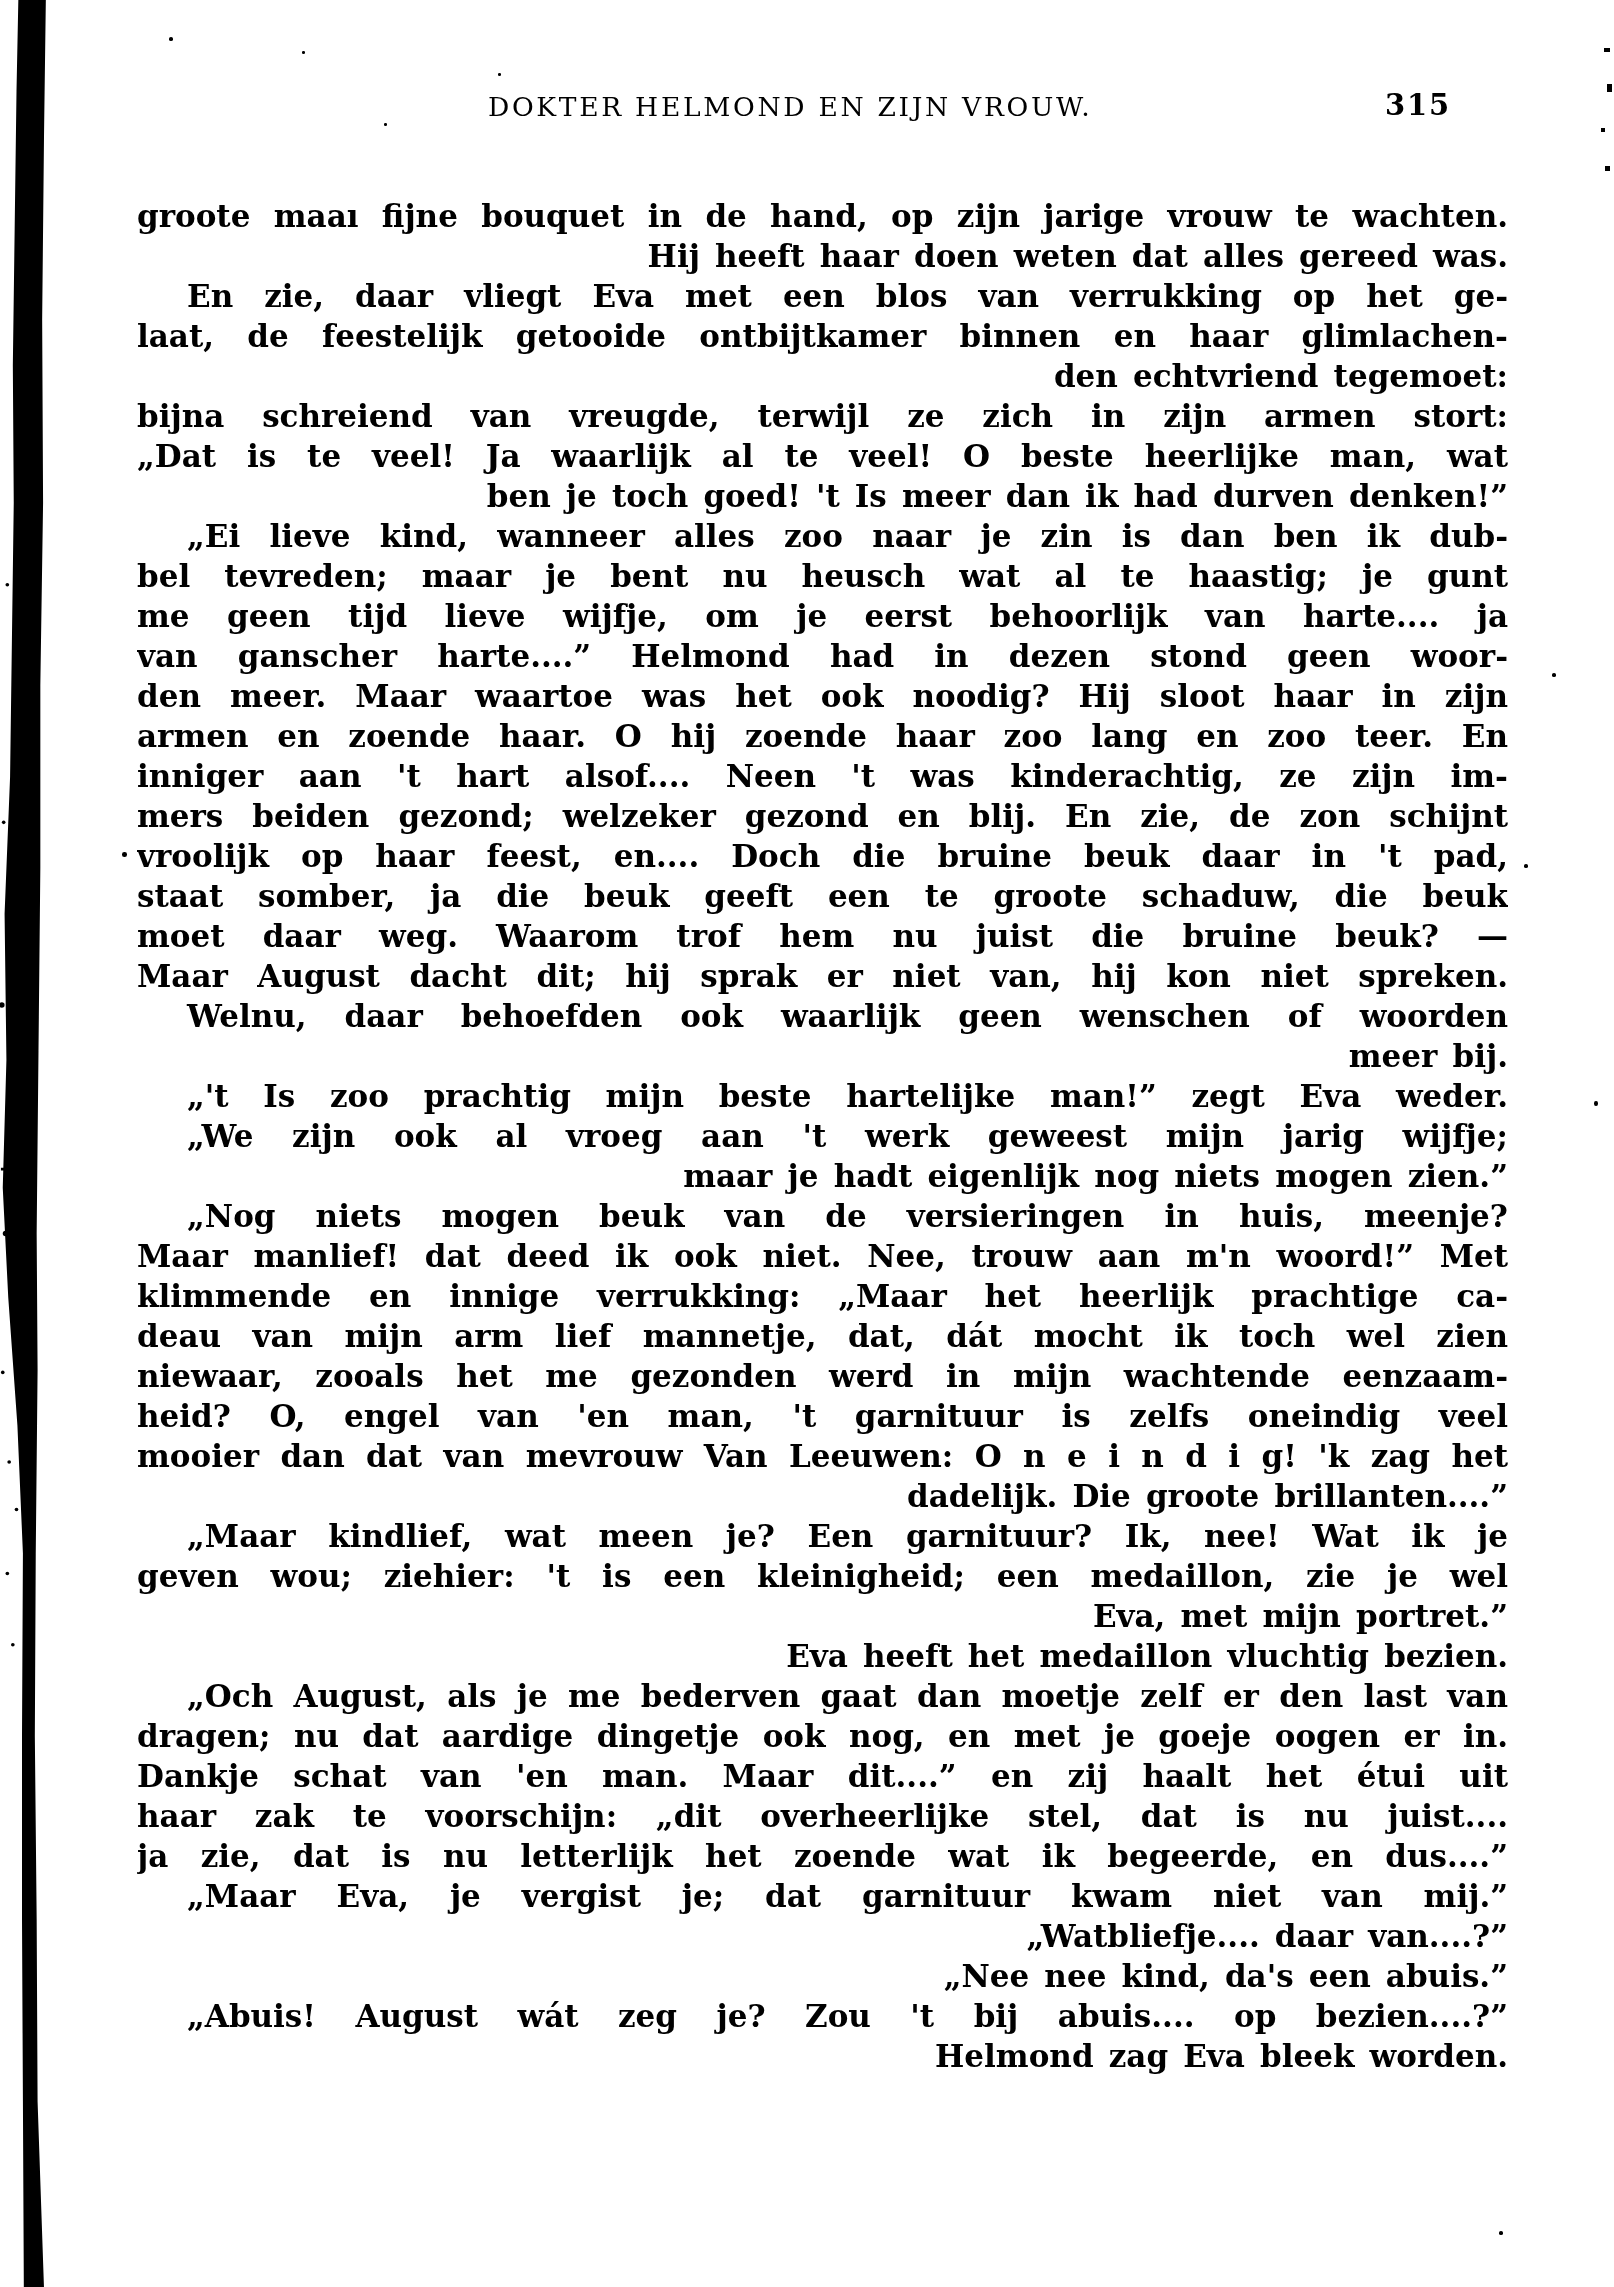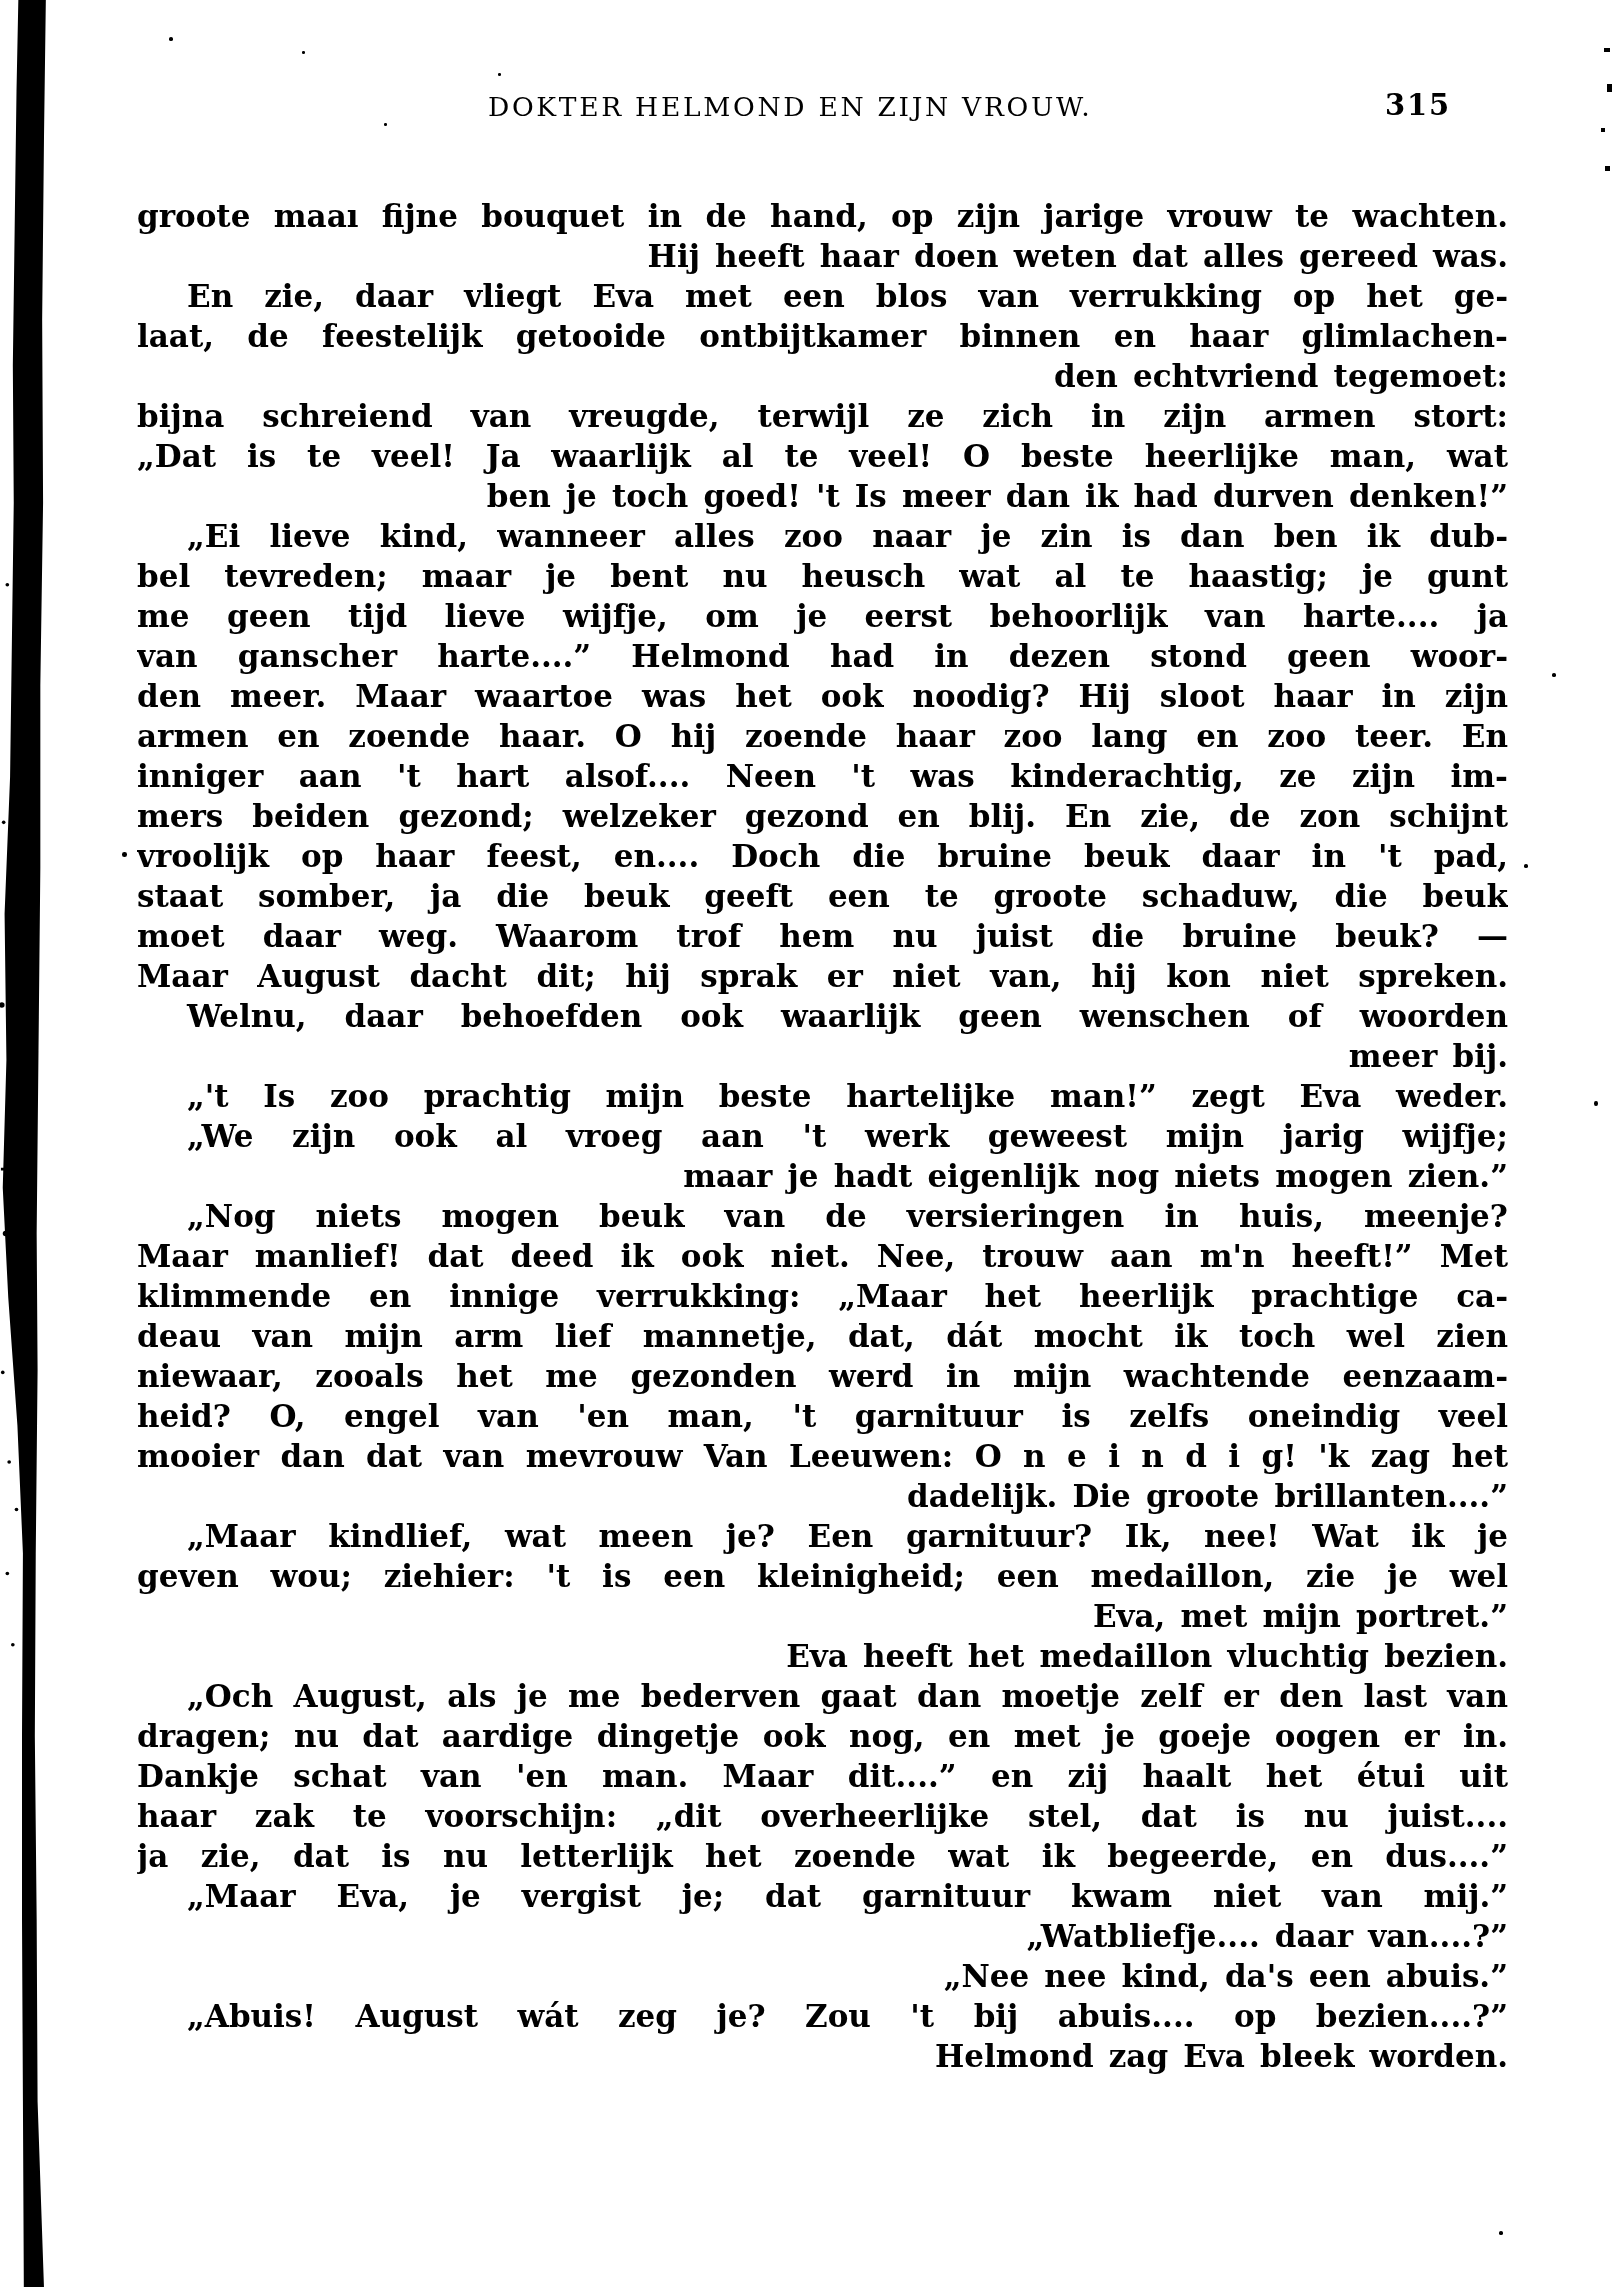--- a/index.html
+++ b/index.html
@@ -72,21 +72,21 @@
     <div class="line j">vroolijk op haar feest, en.... Doch die bruine beuk daar in 't pad,</div>
     <div class="line j">staat somber, ja die beuk geeft een te groote schaduw, die beuk</div>
     <div class="line j">moet daar weg. Waarom trof hem nu juist die bruine beuk? —</div>
     <div class="line j">Maar August dacht dit; hij sprak er niet van, hij kon niet spreken.</div>
     <div class="line j ind">Welnu, daar behoefden ook waarlijk geen wenschen of woorden</div>
     <div class="line">meer bij.</div>
     <div class="line j ind">„'t Is zoo prachtig mijn beste hartelijke man!” zegt Eva weder.</div>
     <div class="line j ind">„We zijn ook al vroeg aan 't werk geweest mijn jarig wijfje;</div>
     <div class="line">maar je hadt eigenlijk nog niets mogen zien.”</div>
     <div class="line j ind">„Nog niets mogen beuk van de versieringen in huis, meenje?</div>
-    <div class="line j">Maar manlief! dat deed ik ook niet. Nee, trouw aan m'n heeft!” Met</div>
+    <div class="line j">Maar manlief! dat deed ik ook niet. Nee, trouw aan m'n woord!” Met</div>
     <div class="line j">klimmende en innige verrukking: „Maar het heerlijk prachtige ca-</div>
     <div class="line j">deau van mijn arm lief mannetje, dat, dát mocht ik toch wel zien</div>
     <div class="line j">niewaar, zooals het me gezonden werd in mijn wachtende eenzaam-</div>
     <div class="line j">heid? O, engel van 'en man, 't garnituur is zelfs oneindig veel</div>
     <div class="line j">mooier dan dat van mevrouw Van Leeuwen: O n e i n d i g! 'k zag het</div>
     <div class="line">dadelijk. Die groote brillanten....”</div>
     <div class="line j ind">„Maar kindlief, wat meen je? Een garnituur? Ik, nee! Wat ik je</div>
     <div class="line j">geven wou; ziehier: 't is een kleinigheid; een medaillon, zie je wel</div>
     <div class="line">Eva, met mijn portret.”</div>
     <div class="line ind">Eva heeft het medaillon vluchtig bezien.</div>

